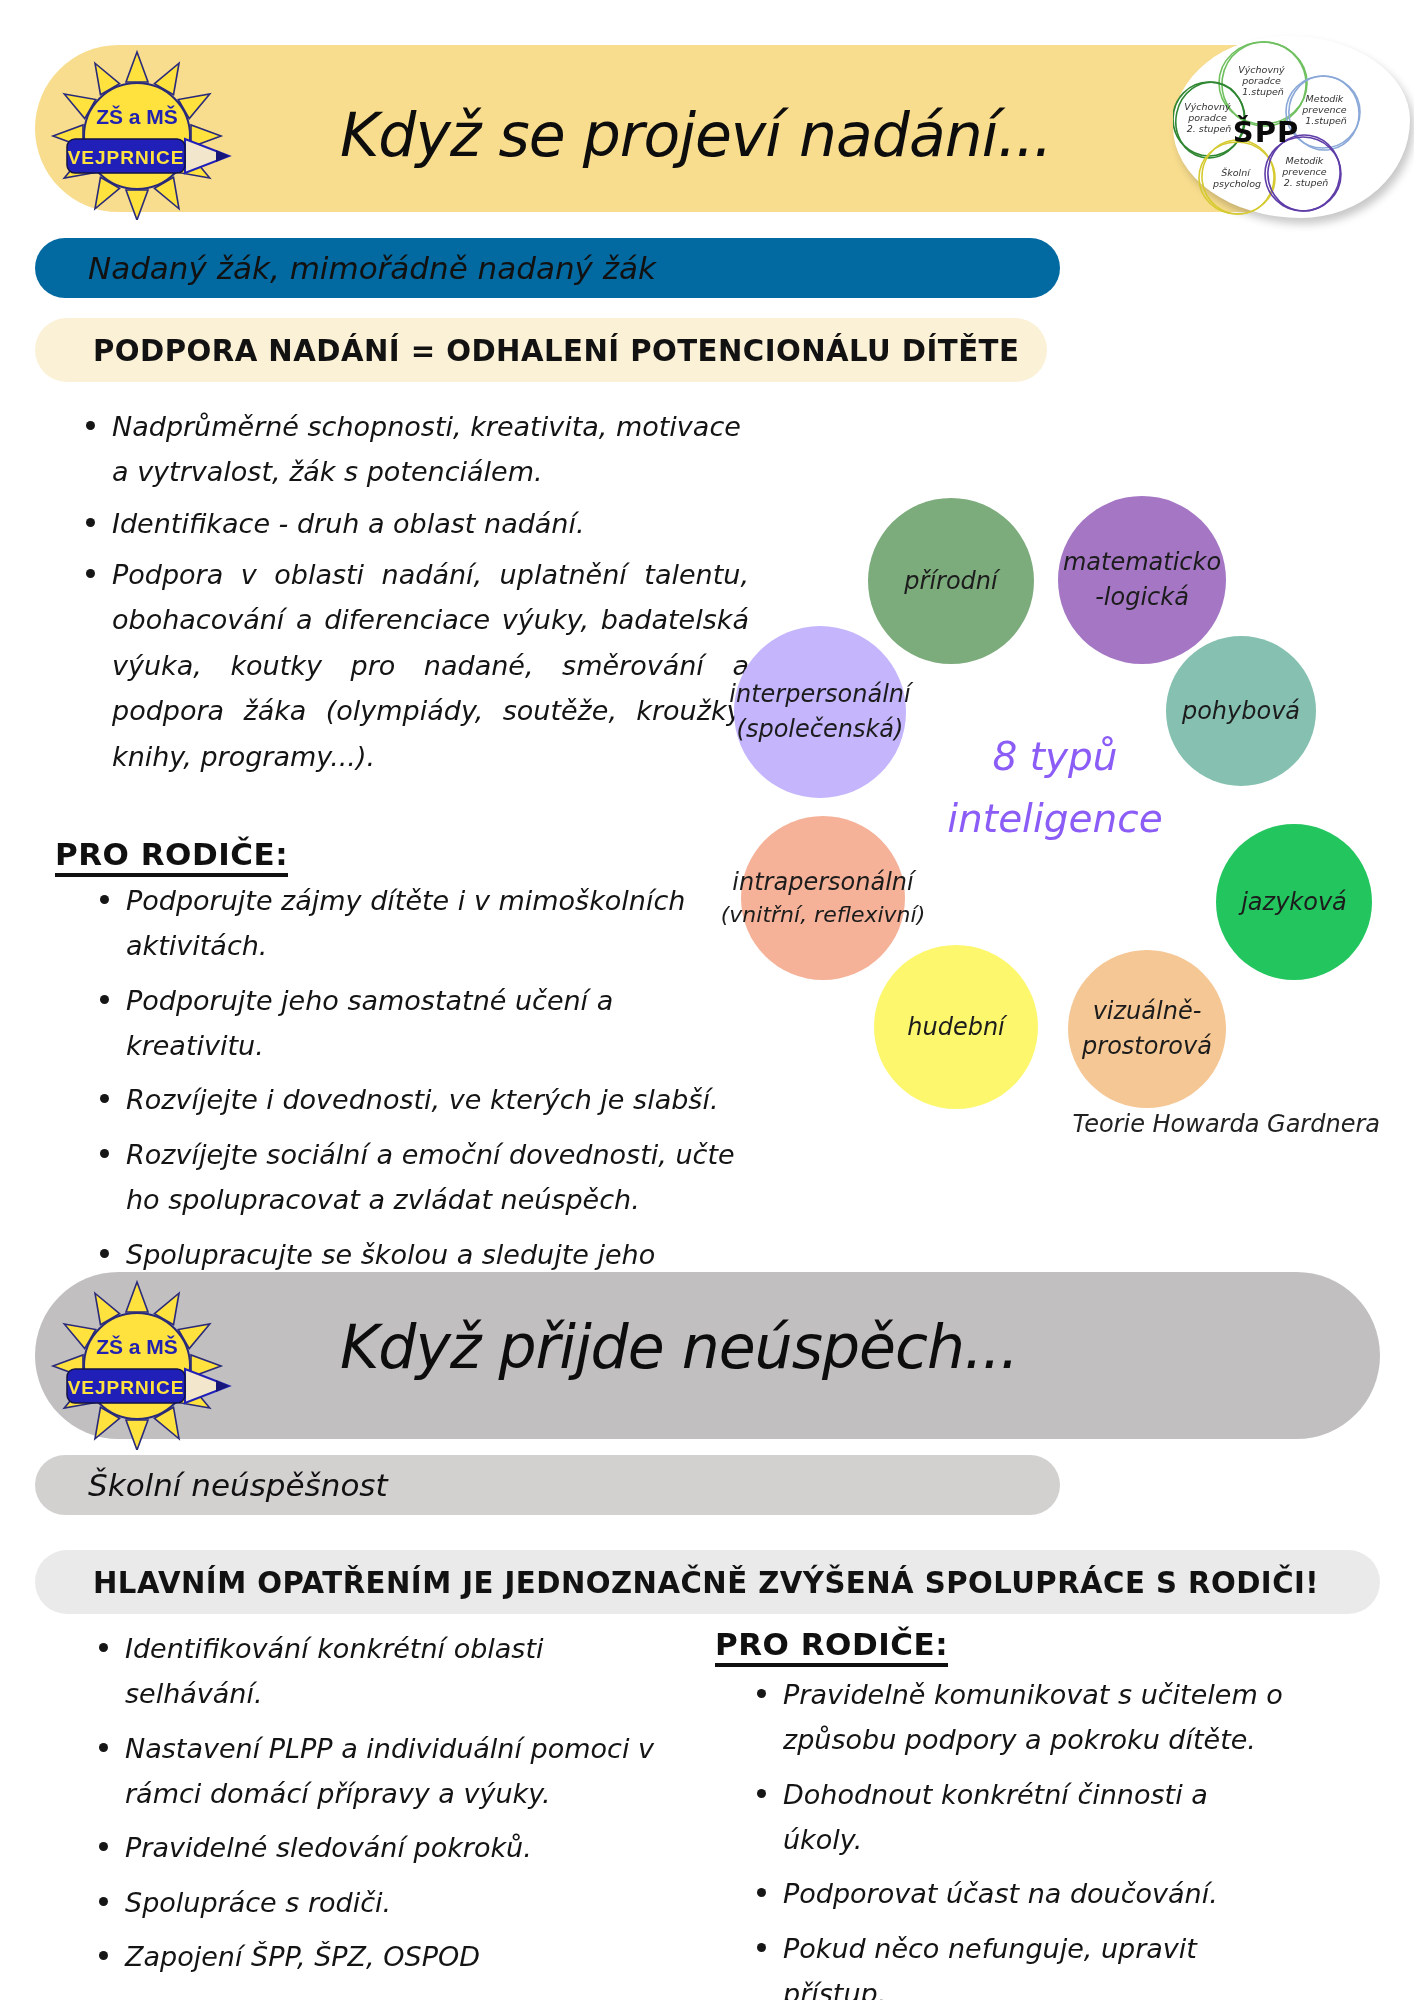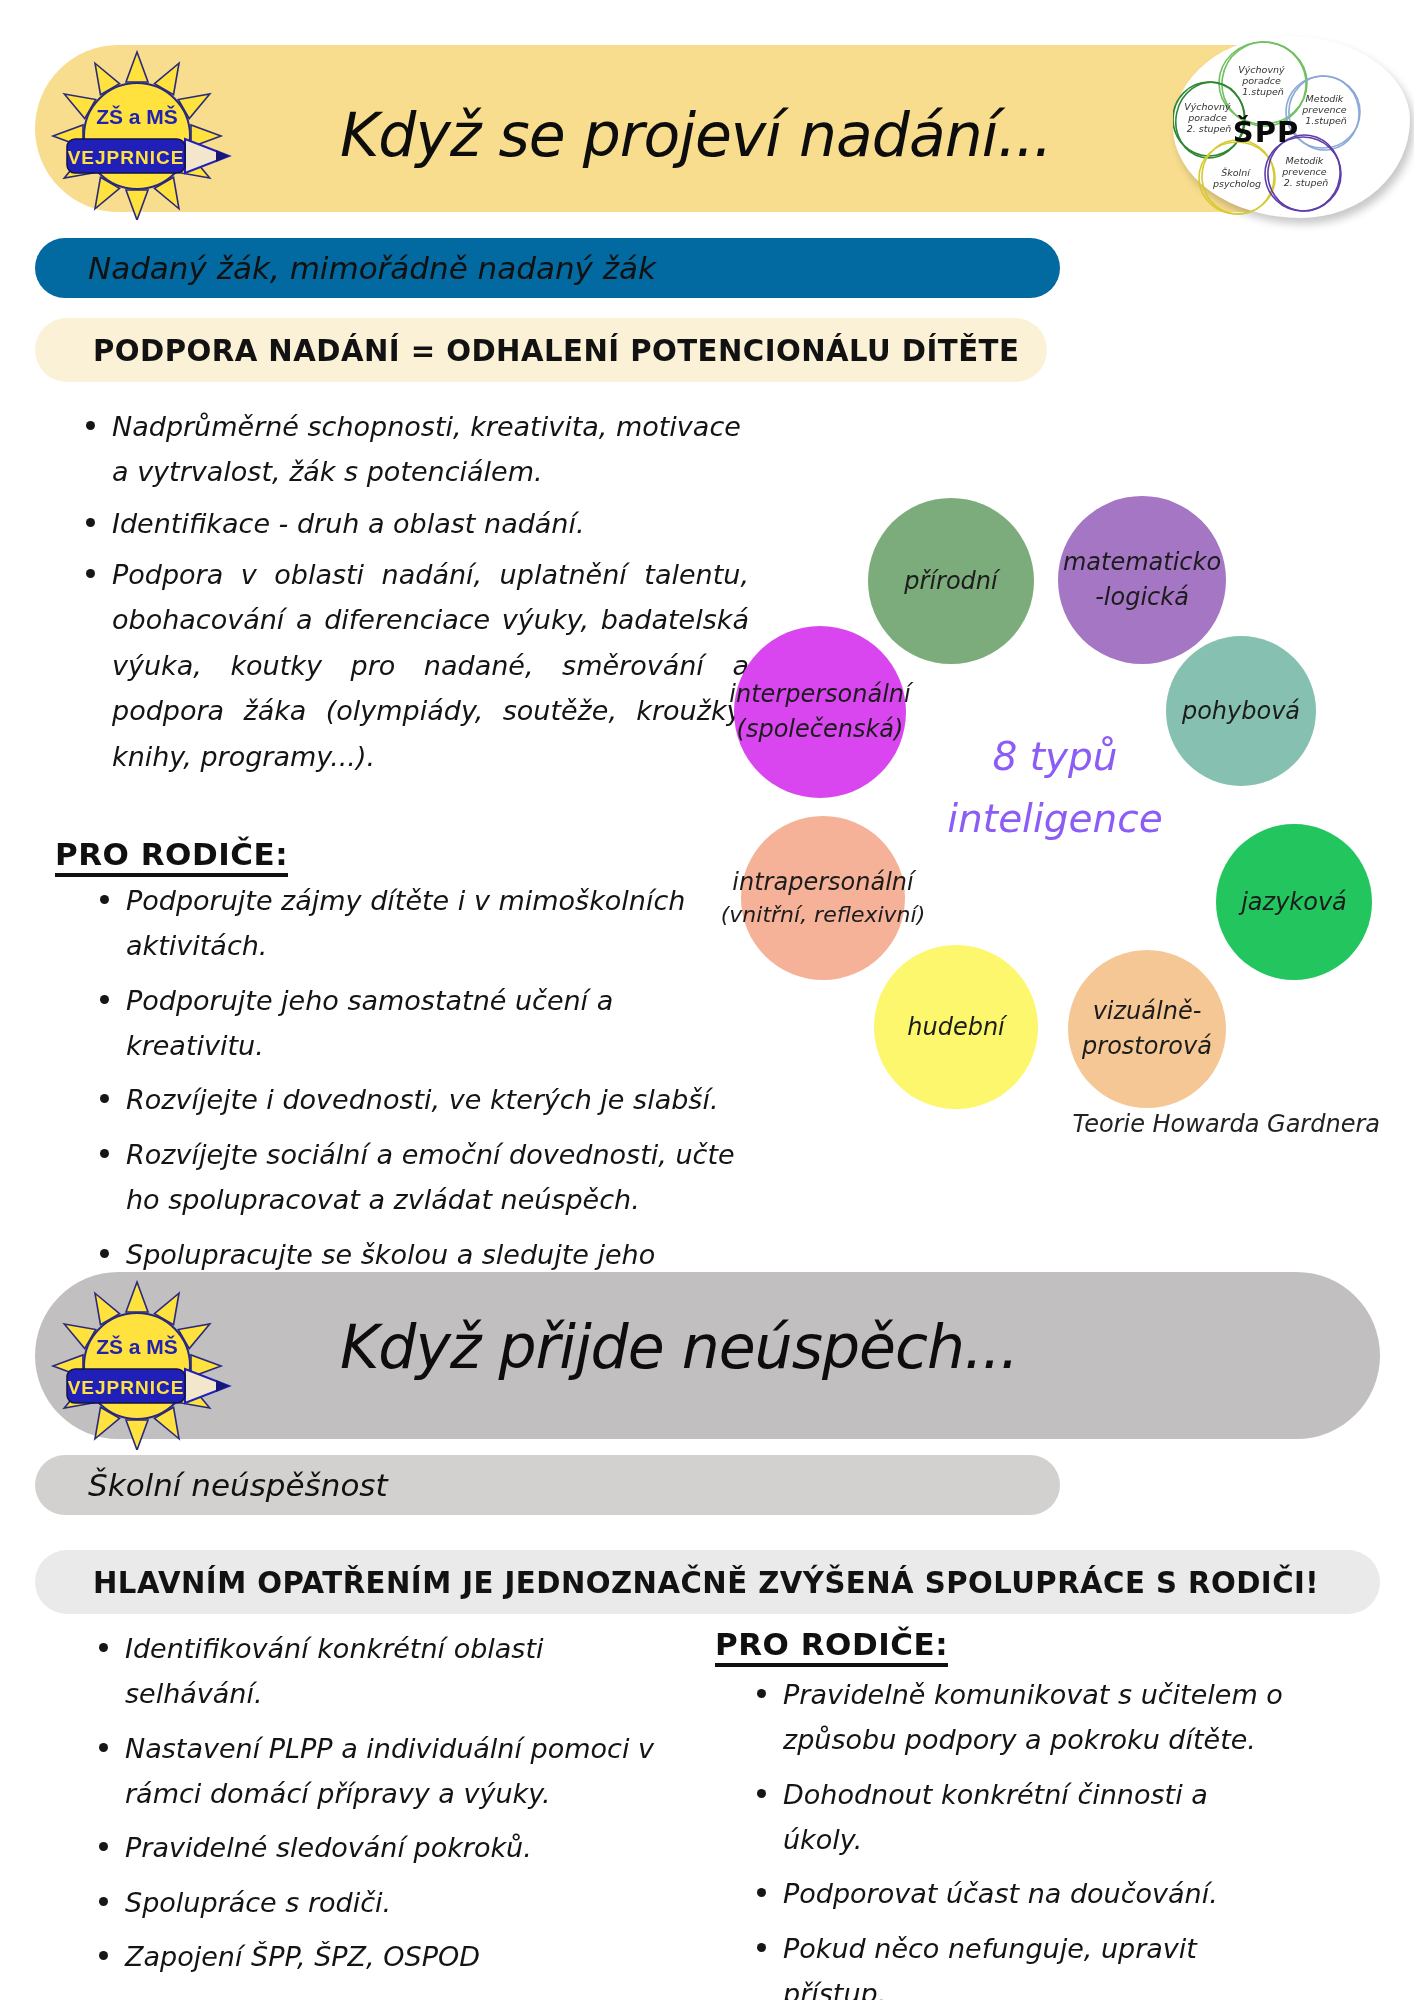--- a/index.html
+++ b/index.html
@@ -194,21 +194,21 @@
     <span>vizuálně-</span>
     <span>prostorová</span>
   </div>
   <div class="circle c-hudebni" style="background: rgb(252, 247, 108);">
     <span>hudební</span>
   </div>
   <div class="circle c-intrapersonalni" style="background: rgb(245, 178, 153);">
     <span>intrapersonální</span>
     <span class="small">(vnitřní, reflexivní)</span>
   </div>
-  <div class="circle c-interpersonalni" style="background: #d946ef;">
+  <div class="circle c-interpersonalni" style="background: #c4b5fd;">
     <span>interpersonální</span>
     <span>(společenská)</span>
   </div>
 
   <div class="diagram-center">
     <div>8 typů</div>
     <div>inteligence</div>
   </div>
   <div class="diagram-caption">Teorie Howarda Gardnera</div>
 

